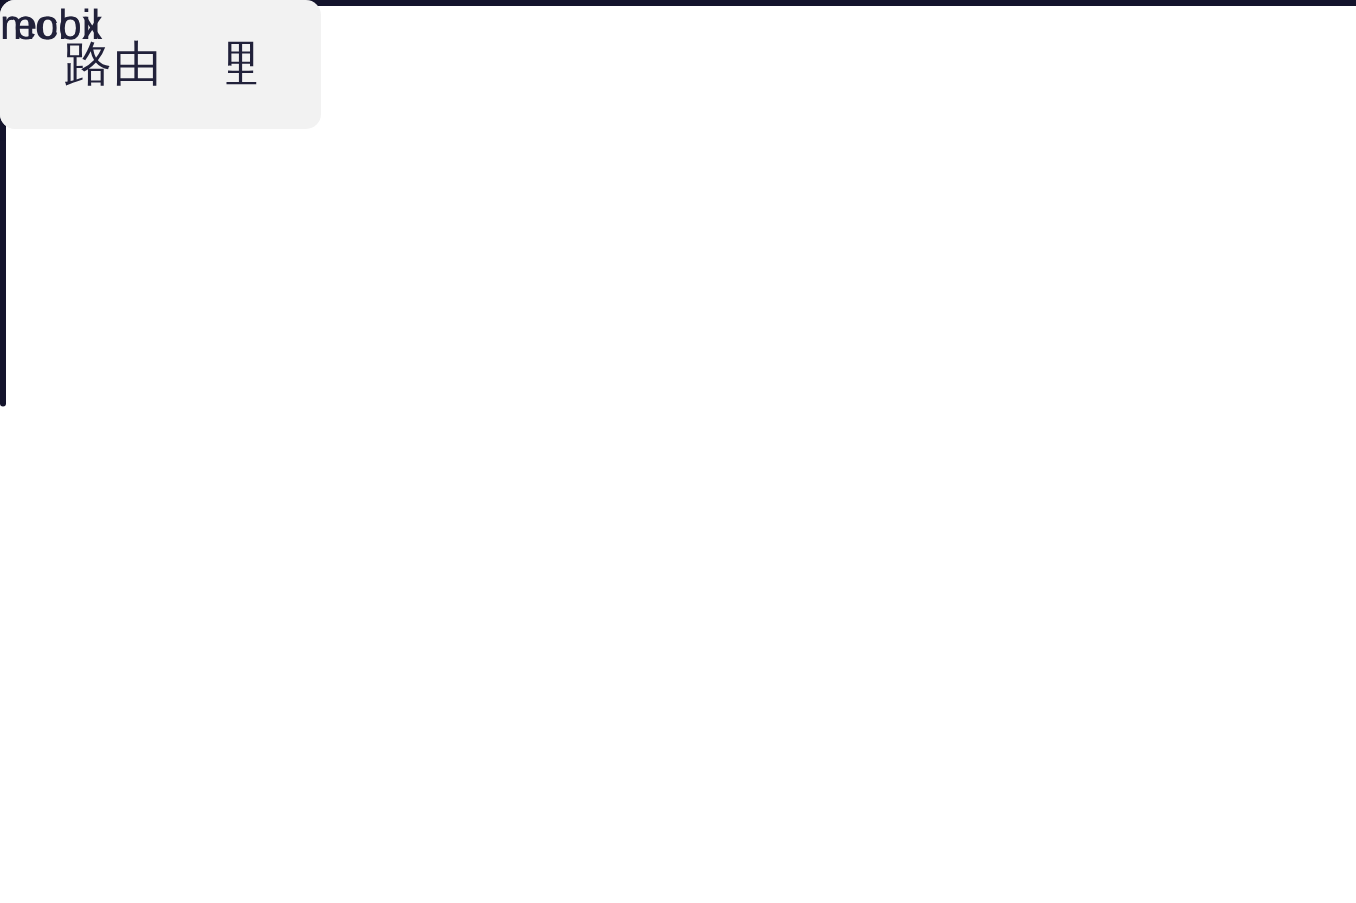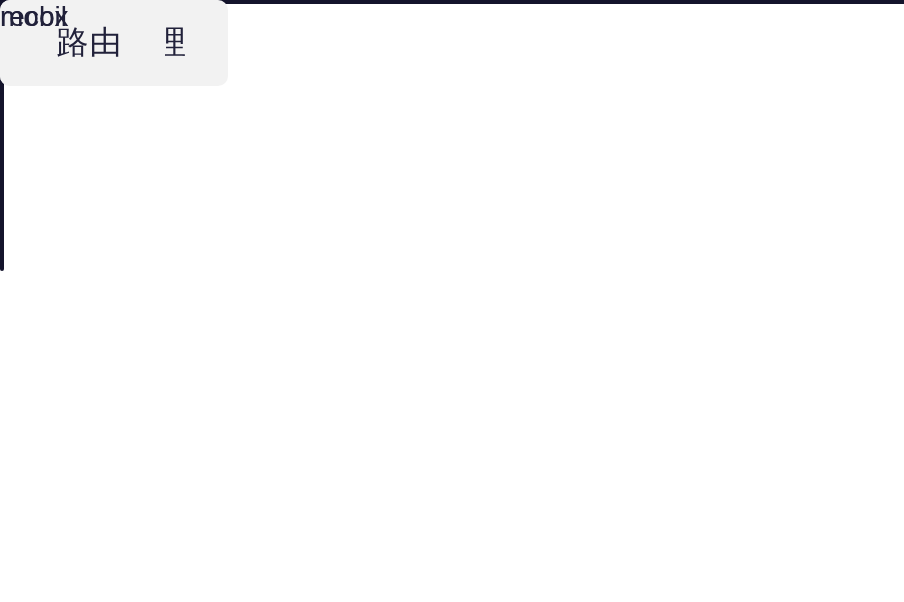--- a/index.html
+++ b/index.html
@@ -35,21 +35,20 @@
     border-radius: 10px;
     display: flex;
     align-items: center;
     justify-content: center;
     color: #21213a;
     font-size: 32px;
     font-weight: 500;
     letter-spacing: 1px;
     cursor: default;
     z-index: 2;
-    padding-left: 14px;
   }
   .node-state  { left: 85;  top: 331; width: 214px; height: 86px; }
   .node-router { left: 533; top: 331; width: 151px; height: 86px; }
   
   .leaf {
     position: absolute;
     color: #21213a;
     font-size: 28px;
     line-height: 34px;
     height: 34px;

